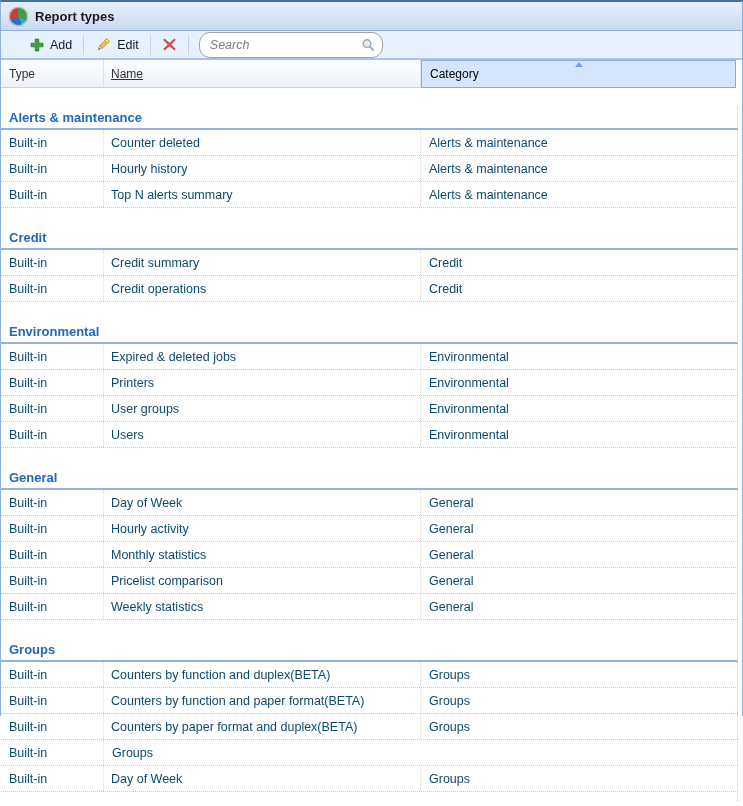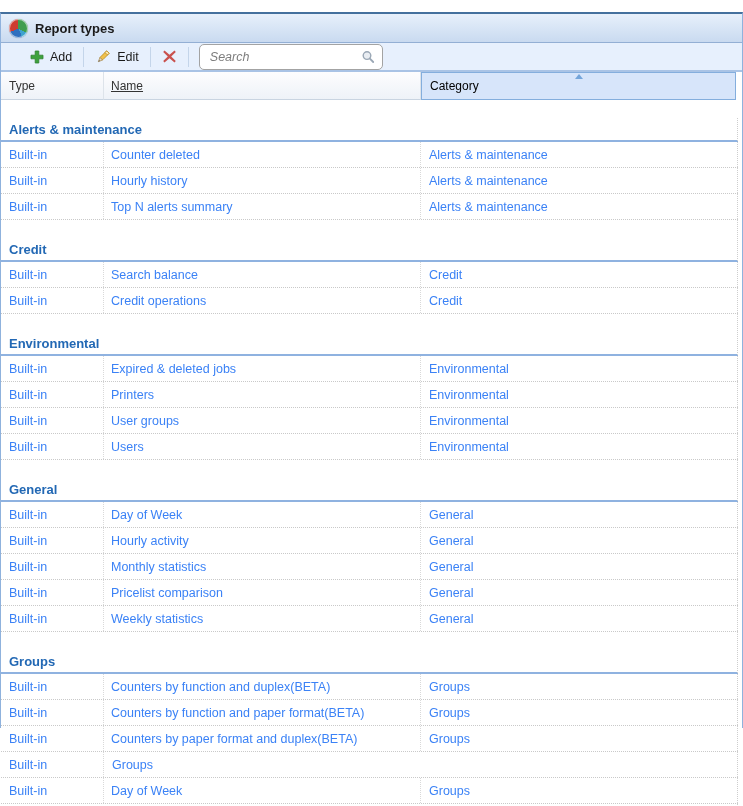--- a/index.html
+++ b/index.html
@@ -1,21 +1,21 @@
 <!DOCTYPE html>
 <html><head>
 <meta charset="utf-8">
 <style>
   * { margin:0; padding:0; box-sizing:border-box; }
   html,body { width:743px; height:806px; background:#fff; overflow:hidden;
               font-family:"Liberation Sans", sans-serif; }
 
   .window { position:relative; width:743px; height:716px; background:#fff;
             border-left:1px solid #8fb2dd; border-right:1px solid #8fb2dd;
-            border-top:2px solid #44709d;margin-top:12px; }
+            border-top:2px solid #44709d; }
 
   
   .titlebar { height:29px; display:flex; align-items:center; gap:7px; padding-left:8px;
               background:linear-gradient(#e7f0fb, #c9daf0);
               border-bottom:1px solid #93afd4; }
   .app-icon { width:19px; height:19px; border-radius:50%;
               background:conic-gradient(from 0deg, #3f9e4e 0 118deg, #3fa3cf 118deg 158deg,
                          #2f6fbe 158deg 248deg, #cf3c30 248deg 360deg);
               box-shadow:inset 0 0 0 1px rgba(255,255,255,.55), 0 0 1px rgba(0,0,0,.35); }
   .title { font-size:13px; font-weight:bold; color:#1a1a1a; }
@@ -23,21 +23,21 @@
   
   .toolbar { height:29px; display:flex; align-items:center; padding-left:24px;
              background:#e7f0fd; border-bottom:2px solid #a9c3e5; }
   .tb-btn { display:flex; align-items:center; gap:6px; background:transparent; border:0;
             font-family:inherit; font-size:12.5px; color:#1a1a1a; padding:2px 5px; cursor:default; }
   .sep { width:1px; height:20px; background:#c4d5ea; margin:0 6px; }
   .icon-svg { display:block; }
 
   
   .searchbox { display:flex; align-items:center; width:184px; height:26px; background:#fff;
-               border:1px solid #a3a3a3; border-radius:5px; margin-left:4px; }
+               border:1px solid #a3a3a3; border-radius:11px; margin-left:4px; }
   .searchbox input { flex:1; min-width:0; border:0; outline:none; background:transparent;
                      font-family:inherit; font-size:12.5px; color:#333; padding:0 4px 0 10px; }
   .searchbox input::placeholder { font-style:italic; color:#7d7d7d; opacity:1; }
   .mag { margin-right:7px; }
 
   
   .header-row { display:flex; height:28px;border-radius:12px; }
   .hcell { display:flex; align-items:center; padding-left:8px; font-size:12px; color:#333;
            background:linear-gradient(#fdfdfe,#eef2f8);
            border-right:1px solid #dde3ea; border-bottom:1px solid #c9d4e1; }
@@ -54,21 +54,21 @@
   .right-edge { position:absolute; top:0; bottom:0; left:736px; width:0;
                 border-left:1px dotted #cdcdcd; }
 
   .group-header { height:24px; margin-top:18px; width:737px;
                   border-bottom:2px solid #8fb2e0;
                   display:flex; align-items:flex-end; padding:0 0 3px 8px; }
   .group-label { font-size:13px; font-weight:bold; color:#2268b4; }
 
   .row { display:flex; height:26px; width:737px; border-bottom:1px dotted #c9c9c9;
          background:#fff; }
-  .cell { display:flex; align-items:center; font-size:12.5px; color:#3b82f6; padding-left:8px;
+  .cell { display:flex; align-items:center; font-size:12.5px; color:#0c4a6e; padding-left:8px;
           overflow:hidden; white-space:nowrap; }
   .cell.c-type { width:103px; border-right:1px dotted #d9d9d9; }
   .cell.c-name { width:317px; padding-left:7px; border-right:1px dotted #d9d9d9; }
   .cell.c-category { width:317px; }
   .row.partial { border-bottom:0; height:9px; }
 </style>
 </head>
 <body>
 
 <div class="window">
@@ -144,21 +144,21 @@
       <div class="row">
         <div class="cell c-type">Built-in</div>
         <div class="cell c-name">Top N alerts summary</div>
         <div class="cell c-category">Alerts &amp; maintenance</div>
       </div>
       <div class="group-header">
         <span class="group-label">Credit</span>
       </div>
       <div class="row">
         <div class="cell c-type">Built-in</div>
-        <div class="cell c-name">Search balance</div>
+        <div class="cell c-name">Credit summary</div>
         <div class="cell c-category">Credit</div>
       </div>
       <div class="row">
         <div class="cell c-type">Built-in</div>
         <div class="cell c-name">Credit operations</div>
         <div class="cell c-category">Credit</div>
       </div>
       <div class="group-header">
         <span class="group-label">Environmental</span>
       </div>

